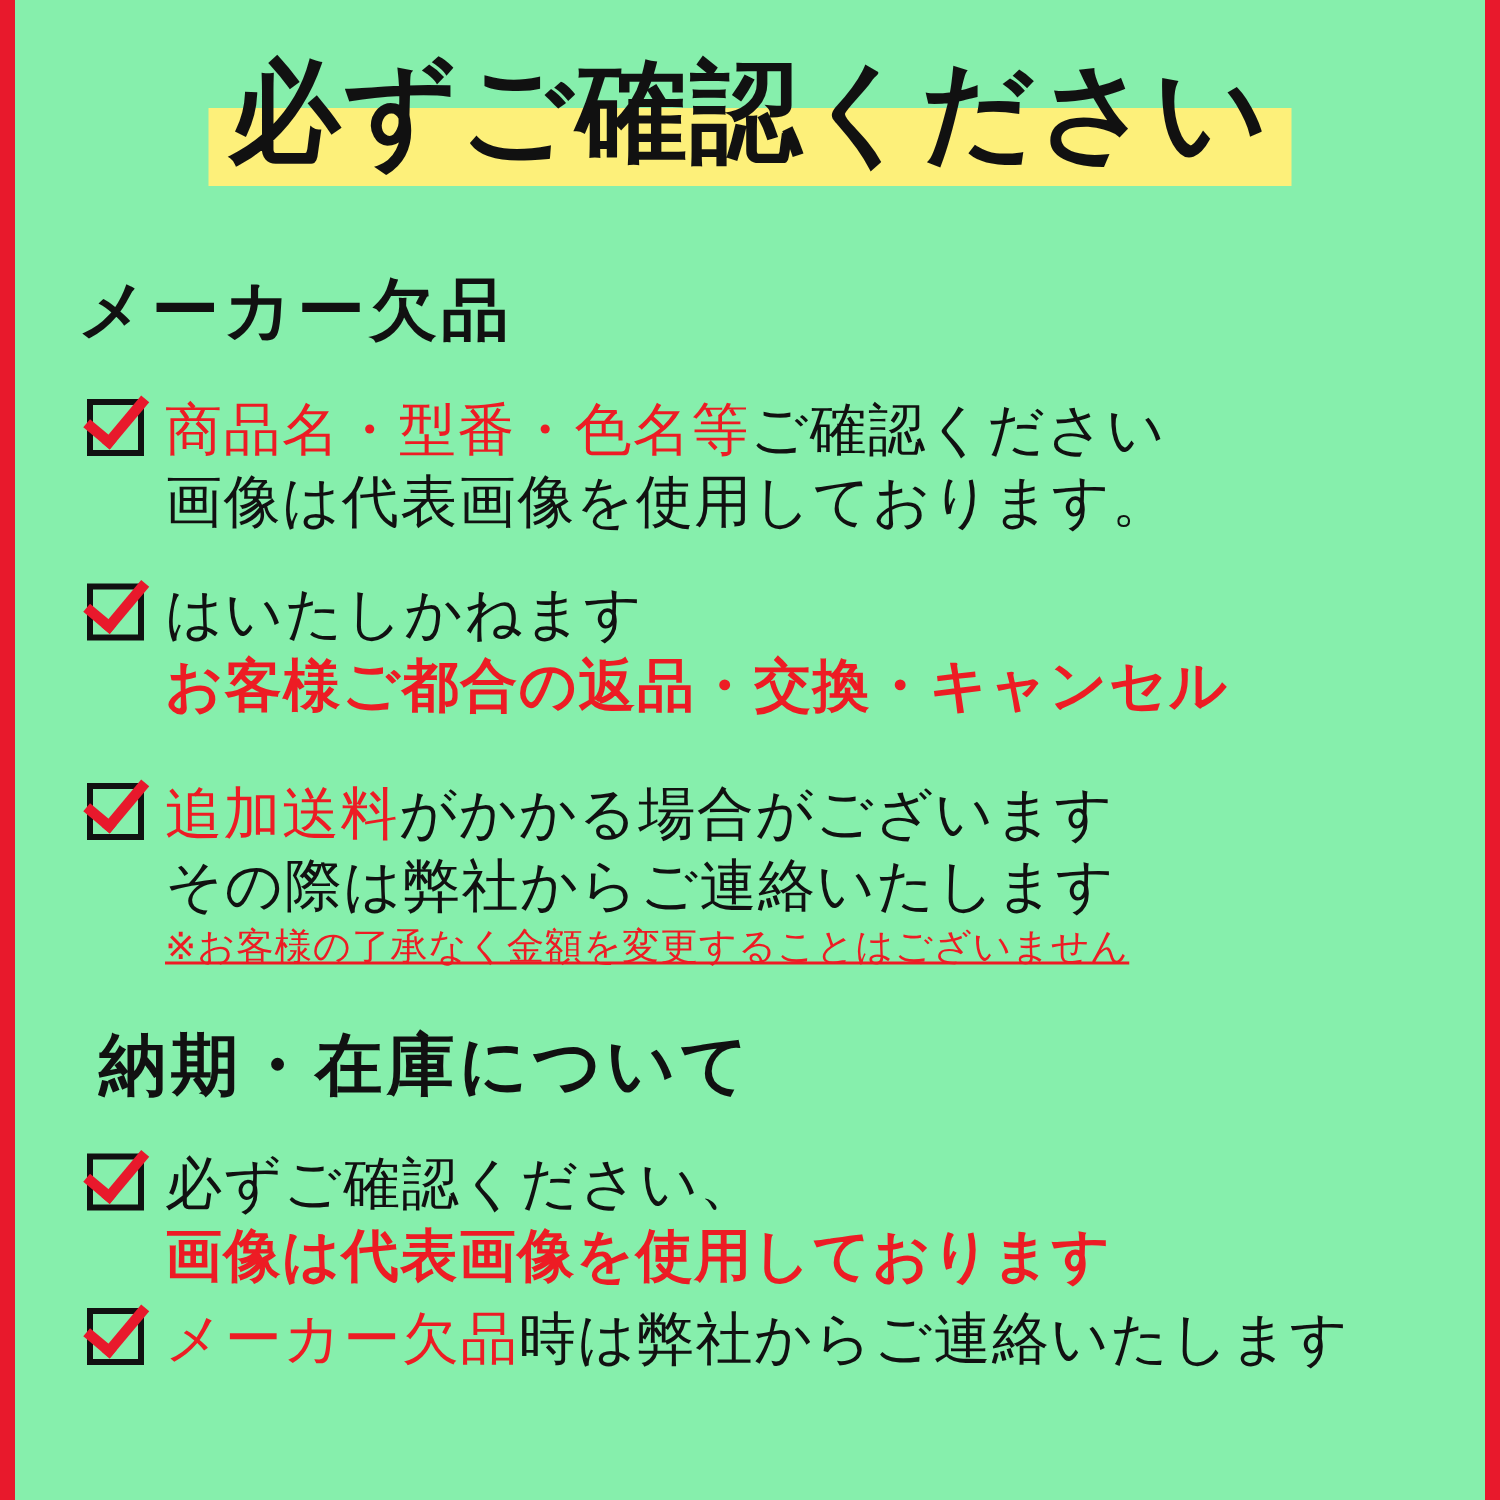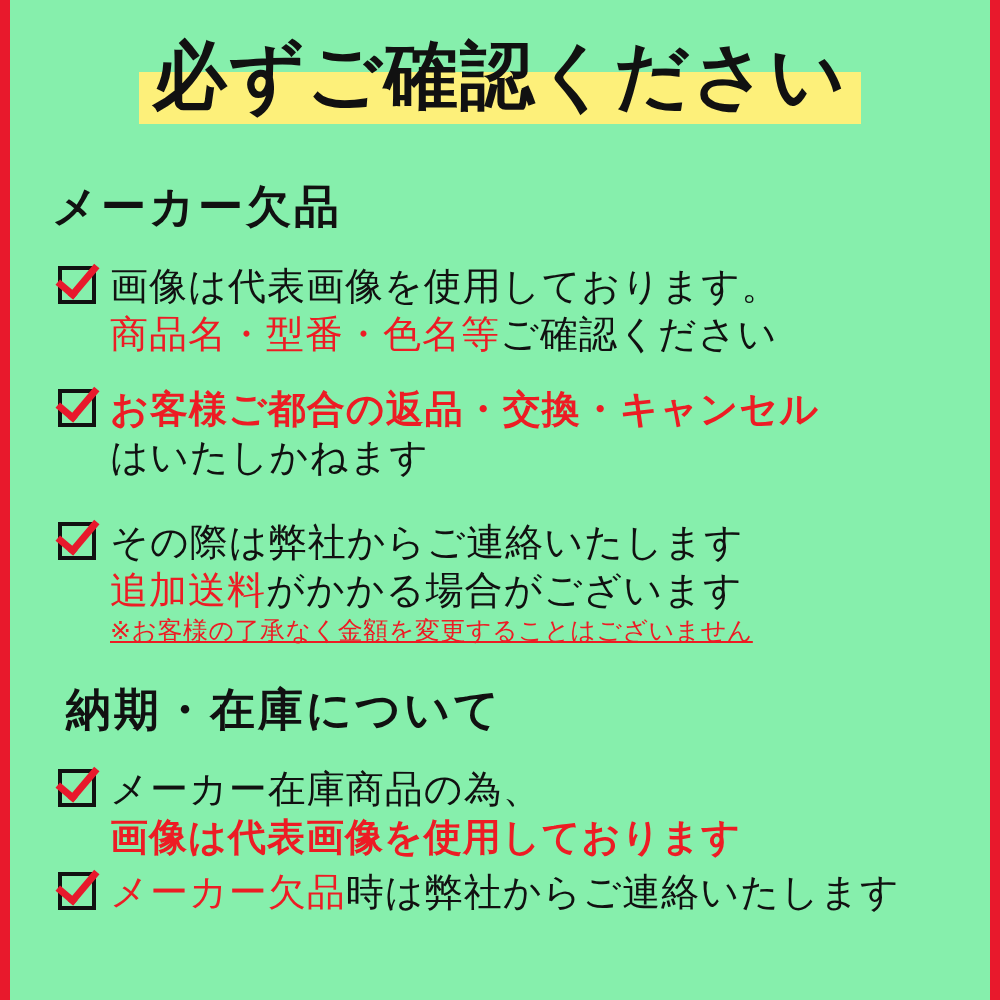--- a/index.html
+++ b/index.html
@@ -136,54 +136,54 @@
       </div>
     </div>
 
     <div class="section-head" id="sec1-head">メーカー欠品</div>
 
     <div class="item" style="top: 262px;">
       <span class="check">
           <span class="tick"></span>
         </span>
       <div class="lines">
+        <div class="line"><span class="red bold">商品名・型番・色名等</span><span>ご確認ください</span></div>
         <div class="line">画像は代表画像を使用しております。</div>
-        <div class="line"><span class="red bold">商品名・型番・色名等</span><span>ご確認ください</span></div>
       </div>
     </div>
 
     <div class="item" style="top: 385px;">
       <span class="check">
           <span class="tick"></span>
         </span>
       <div class="lines">
+        <div class="line">はいたしかねます</div>
         <div class="line bold-red">お客様ご都合の返品・交換・キャンセル</div>
-        <div class="line">はいたしかねます</div>
       </div>
     </div>
 
     <div class="item" style="top: 518px;">
       <span class="check">
           <span class="tick"></span>
         </span>
       <div class="lines">
+        <div class="line"><span class="red bold">追加送料</span><span>がかかる場合がございます</span></div>
         <div class="line">その際は弊社からご連絡いたします</div>
-        <div class="line"><span class="red bold">追加送料</span><span>がかかる場合がございます</span></div>
         <div class="note">※お客様の了承なく金額を変更することはございません</div>
       </div>
     </div>
 
     <div class="section-head" id="sec2-head">納期・在庫について</div>
 
     <div class="item" style="top: 765px;">
       <span class="check">
           <span class="tick"></span>
         </span>
       <div class="lines">
-        <div class="line">メーカー在庫商品の為、</div>
+        <div class="line">必ずご確認ください、</div>
         <div class="line bold-red">画像は代表画像を使用しております</div>
       </div>
     </div>
 
     <div class="item" style="top: 868px;">
       <span class="check">
           <span class="tick"></span>
         </span>
       <div class="lines">
         <div class="line"><span class="red bold">メーカー欠品</span><span>時は弊社からご連絡いたします</span></div>

